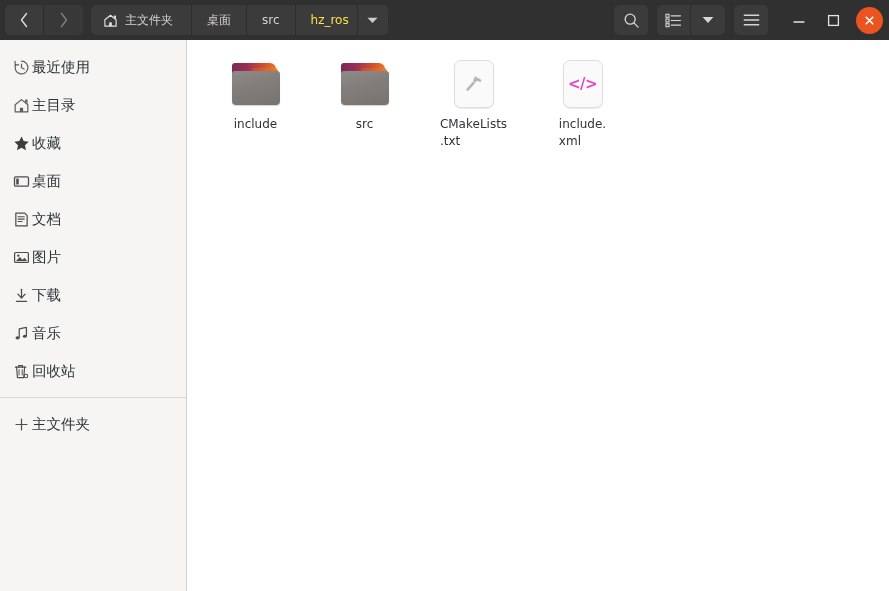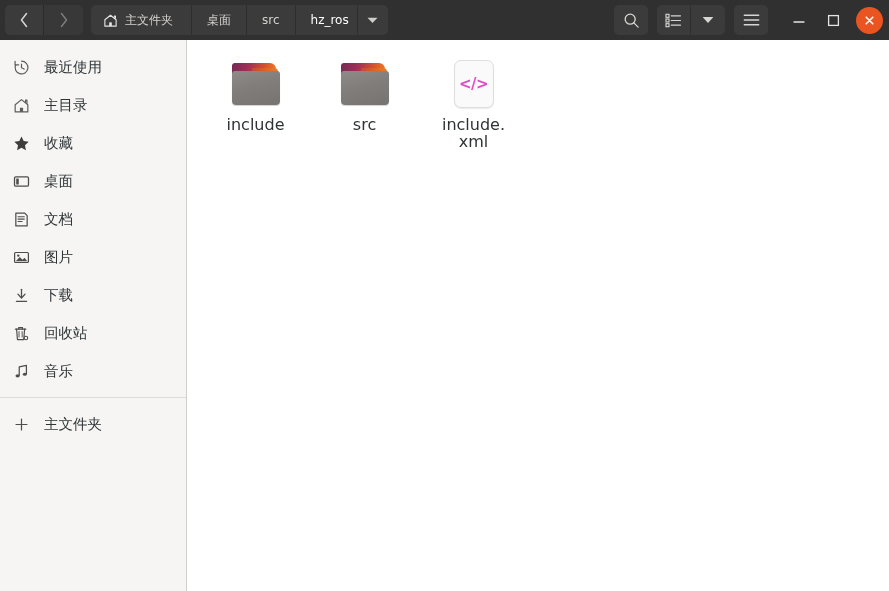--- a/index.html
+++ b/index.html
@@ -51,21 +51,21 @@
     color: #d5d3d0;
     font-size: 12px;
     display: flex; align-items: center; gap: 7px;
     padding: 0 15px;
     height: 30px;
     border-right: 1px solid #2d2d2d;
     white-space: nowrap;
   }
   .crumb:last-child { border-right: none; }
   .crumb.home { padding-left: 12px; padding-right: 18px; }
-  .crumb.current { color: #ffffff; padding-right: 8px; }
+  .crumb.current { color: #fde047; padding-right: 8px; }
   .crumb-caret {
     background: #3b3b3b; color: #cfcdca;
     display: flex; align-items: center; justify-content: center;
     width: 30px; height: 30px; font-size: 9px;
   }
   .home-ico svg { display:block; }
 
   .hdr-right {
     margin-left: auto;
     display: flex; align-items: center; gap: 0;
@@ -105,21 +105,21 @@
     width: 187px; flex: 0 0 187px;
     background: #f6f5f4;
     border-right: 1px solid #d3d0cc;
     padding-top: 8px;
     display: flex; flex-direction: column;
   }
   .side-item {
     display: flex; align-items: center;
     height: 38px;
     padding-left: 12px;
-    gap: 14px;
+    gap: 2px;
     color: #2e3436;
     font-size: 14.5px;
   }
   .side-ico {
     width: 18px; height: 18px;
     display: flex; align-items: center; justify-content: center;
     color: #5c5c5c;
     flex: 0 0 18px;
   }
   .side-ico svg { display: block; }
@@ -140,22 +140,22 @@
     width: 109px;
     display: flex; flex-direction: column; align-items: center;
     padding-top: 4px;
   }
   .fico {
     width: 58px; height: 52px;
     display: flex; align-items: center; justify-content: center;
     margin-bottom: 6px;
   }
   .flabel {
-    font-size: 16px; color: #2e3436;
-    text-align: center; line-height: 17px;
+    font-size: 12px; color: #2e3436;
+    line-height: 17px;
     max-width: 100px;
     word-break: break-word;
   }
 
   
   .folder { position: relative; width: 48px; height: 42px; }
   .folder .tab {
     position: absolute; left: 0; top: 0;
     width: 44px; height: 12px;
     border-radius: 3px 6px 0 0;
@@ -363,40 +363,40 @@
             <path d="M9 2.4 V11.2"></path>
               <path d="M5.2 7.6 L9 11.6 L12.8 7.6"></path>
               <path d="M3.6 15.2 H14.4"></path>
           </svg>
         </span>
         <span>下载</span>
       </div>
 
       <div class="side-item">
         <span class="side-ico">
+          <svg width="17" height="17" viewBox="0 0 18 18">
+            <path d="M6.6 13.4 V4.2 L14.2 2.6 V11.6" fill="none" stroke="#4d4d4d" stroke-width="1.3" stroke-linejoin="round"></path>
+            <ellipse cx="4.9" cy="13.6" rx="2.2" ry="1.8" fill="#4d4d4d"></ellipse>
+            <ellipse cx="12.5" cy="11.9" rx="2.1" ry="1.7" fill="#4d4d4d"></ellipse>
+          </svg>
+        </span>
+        <span>音乐</span>
+      </div>
+
+      <div class="side-item">
+        <span class="side-ico">
           <svg width="17" height="17" viewBox="0 0 18 18" fill="none" stroke="#4d4d4d" stroke-width="1.25" stroke-linecap="round">
             <path d="M2.5 4.4 H13.6"></path>
               <path d="M6.1 4.4 V2.8 H10 V4.4"></path>
             <path d="M3.8 4.4 L4.7 15.4 H11.4 L12.3 4.4" stroke-linejoin="round"></path>
             <path d="M6.4 7 V12.8 M9.7 7 V12.8" stroke-width="1"></path>
             <circle cx="13.7" cy="13.7" r="1.9" stroke-width="1.1"></circle>
           </svg>
         </span>
         <span>回收站</span>
-      </div>
-
-      <div class="side-item">
-        <span class="side-ico">
-          <svg width="17" height="17" viewBox="0 0 18 18">
-            <path d="M6.6 13.4 V4.2 L14.2 2.6 V11.6" fill="none" stroke="#4d4d4d" stroke-width="1.3" stroke-linejoin="round"></path>
-            <ellipse cx="4.9" cy="13.6" rx="2.2" ry="1.8" fill="#4d4d4d"></ellipse>
-            <ellipse cx="12.5" cy="11.9" rx="2.1" ry="1.7" fill="#4d4d4d"></ellipse>
-          </svg>
-        </span>
-        <span>音乐</span>
       </div>
 
       <div class="side-sep"></div>
 
       <div class="side-item">
         <span class="side-ico">
           <svg width="17" height="17" viewBox="0 0 18 18">
               <path d="M9 3.2 V14.8 M3.2 9 H14.8" stroke="#4d4d4d" stroke-width="1.3" stroke-linecap="round"></path>
             </svg>
         </span>
@@ -422,20 +422,33 @@
         <div class="fico">
           <div class="folder">
             <div class="tab"></div>
             <div class="tabtop"></div>
             <div class="bodyf"></div>
           </div>
         </div>
         <div class="flabel">src</div>
       </div>
 
+      <div class="fitem">
+        <div class="fico">
+          <div class="filecard">
+            <svg width="24" height="24" viewBox="0 0 24 24">
+              <path d="M13.2 4.3 L19.6 8.0 L18.3 10.2 L15.6 8.7 L13.1 10.6 L11.0 8.3 Z" fill="#b6b6b6"></path>
+              <path d="M11.3 9.3 L13.2 11.1 L6.6 18.6 a1.35 1.35 0 0 1 -2.0 -1.8 Z" fill="#b6b6b6"></path>
+            </svg>
+          </div>
+        </div>
+        <div class="flabel">
+          <span>CMakeLists</span><br><span>.txt</span>
+        </div>
+      </div>
 
       <div class="fitem">
         <div class="fico">
           <div class="filecard">
             <span class="code-glyph">&lt;/&gt;</span>
           </div>
         </div>
         <div class="flabel">
           <span>include.</span><br><span>xml</span>
         </div>

